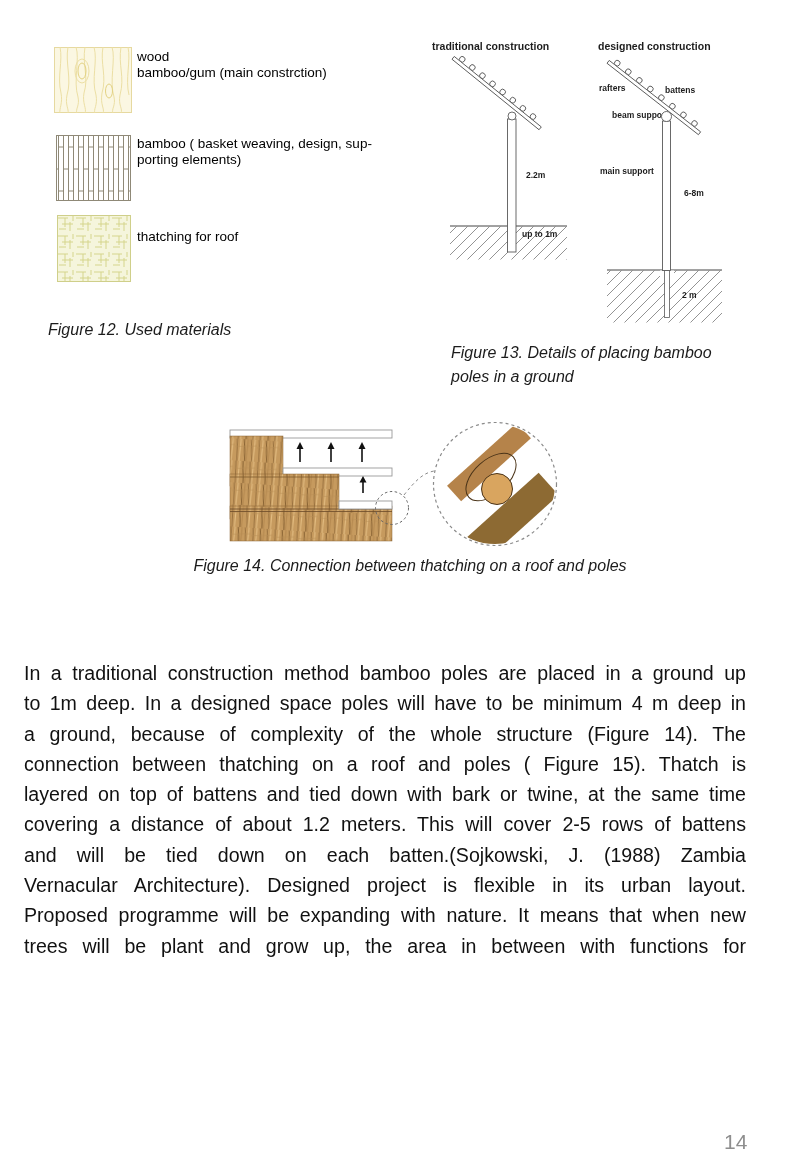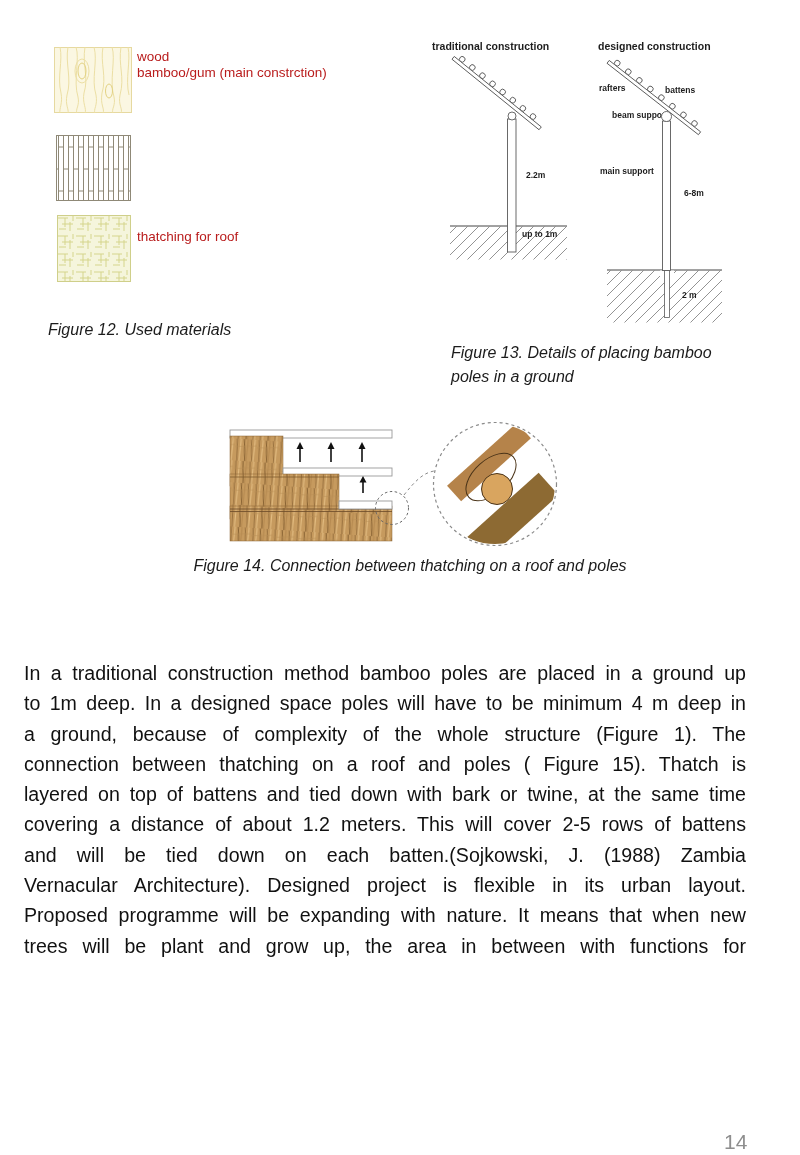--- a/index.html
+++ b/index.html
@@ -2,21 +2,21 @@
 <html><head>
 <meta charset="utf-8">
 <style>
   html,body{margin:0;padding:0;background:#e8e8e8;}
   .page{
     position:relative;width:800px;height:1155px;background:#ffffff;
     margin:0 auto;overflow:hidden;
     font-family:"Liberation Sans","DejaVu Sans",sans-serif;color:#141414;
   }
   .abs{position:absolute;}
-  .legend-label{font-size:13.5px;line-height:15.5px;color:#b91c1c;}
+  .legend-label{font-size:13.5px;line-height:15.5px;color:#000000;}
   .caption{font-style:italic;font-size:16px;color:#1c1c1c;line-height:24px;}
   .bodytext{width:722px;font-size:19.6px;line-height:30.3px;color:#111;}
   .bodytext .bline{text-align:justify;text-align-last:justify;white-space:normal;}
   .bodytext .bline.last{text-align-last:left;}
   .pagenum{font-size:21px;color:#8e8e8e;margin-top:45px;}
   svg text{font-family:"Liberation Sans","DejaVu Sans",sans-serif;fill:#1d1d1d;}
   .diag-title{font-size:10.5px;font-weight:700;}
   .diag-label{font-size:8.5px;font-weight:700;}
 </style>
 </head>
@@ -54,20 +54,24 @@
           <line x1="2.5" y1="0" x2="2.5" y2="44"></line>
           <line x1="7.5" y1="0" x2="7.5" y2="44"></line>
           <line x1="2.5" y1="12" x2="7.5" y2="12"></line>
           <line x1="7.5" y1="34" x2="12.5" y2="34"></line>
           <line x1="-2.5" y1="34" x2="2.5" y2="34"></line>
         </g>
       </pattern>
     </defs>
     <rect width="74" height="65" x="0.5" y="0.5" fill="url(#slat)" stroke="#8f8977"></rect>
   </svg>
+  <div class="abs legend-label" style="left:137px;top:136px;">
+    <div>bamboo ( basket weaving, design, sup-</div>
+    <div>porting elements)</div>
+  </div>
 
   <svg class="abs" style="left:57px;top:215px;" width="74" height="67">
     <defs>
       <pattern id="tht" width="18" height="18" patternUnits="userSpaceOnUse">
         <rect width="18" height="18" fill="#f5f5dc"></rect>
         <g stroke="#d6d68c" stroke-width="1" fill="none">
           <path d="M1,3 H11"></path>
             <path d="M8,3 V12"></path>
             <path d="M5,9 H16"></path>
           <path d="M13,7 V16"></path>
@@ -200,21 +204,21 @@
       <circle cx="282" cy="74" r="15.5" stroke="#4a3318" stroke-width="1" fill="#d9a55f"></circle>
       <rect x="250" y="86" width="96" height="30" transform="rotate(-42 298 101)" fill="#8d6a33"></rect>
     </g>
   </svg>
 
   <div class="abs caption" style="left:150px;top:554px;width:520px;text-align:center;">Figure 14. Connection between thatching on a roof and poles</div>
 
   <div class="abs bodytext" style="left:24px;top:658px;">
     <div class="bline">In a traditional construction method bamboo poles are placed in a ground up</div>
     <div class="bline">to 1m deep. In a designed space poles will have to be minimum 4 m deep in</div>
-    <div class="bline">a ground, because of complexity of the whole structure (Figure 1). The</div>
+    <div class="bline">a ground, because of complexity of the whole structure (Figure 14). The</div>
     <div class="bline">connection between thatching on a roof and poles ( Figure 15). Thatch is</div>
     <div class="bline">layered on top of battens and tied down with bark or twine, at the same time</div>
     <div class="bline">covering a distance of about 1.2 meters. This will cover 2-5 rows of battens</div>
     <div class="bline">and will be tied down on each batten.(Sojkowski, J. (1988) Zambia</div>
     <div class="bline">Vernacular Architecture). Designed project is flexible in its urban layout.</div>
     <div class="bline">Proposed programme will be expanding with nature. It means that when new</div>
     <div class="bline">trees will be plant and grow up, the area in between with functions for</div>
   </div>
 
   <div class="abs pagenum" style="left:724px;top:1085px;">14</div>

